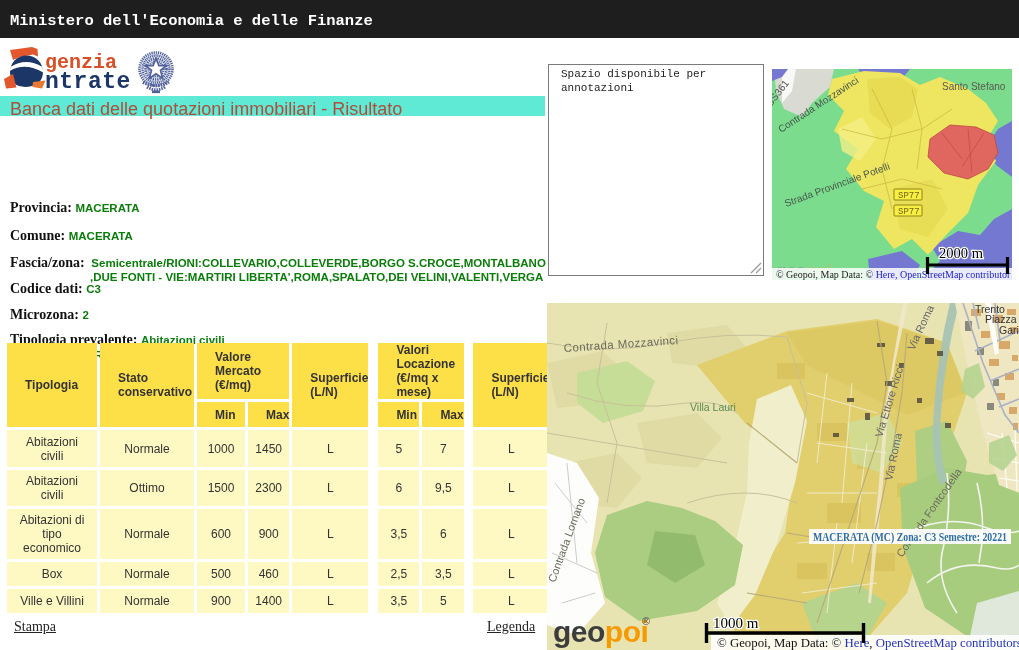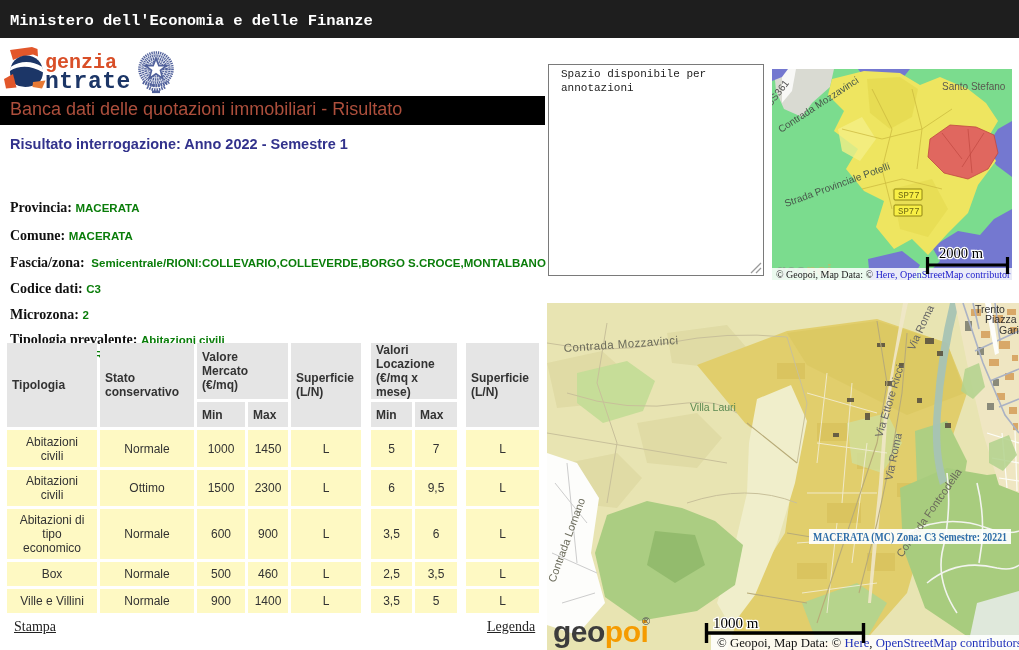--- a/index.html
+++ b/index.html
@@ -1,31 +1,31 @@
 <!DOCTYPE html>
 <html><head>
 <meta charset="utf-8">
 <style>
   html,body{margin:0;padding:0;background:#fff;}
   #page{position:relative;width:1019px;height:650px;overflow:hidden;background:#fff;
         font-family:"Liberation Sans",sans-serif;}
   .topbar{position:absolute;left:0;top:0;width:1019px;height:38px;background:#1e1e1e;}
   .topbar span{position:absolute;left:10px;top:12px;color:#fff;font-family:Liberation Mono, monospace;
         font-weight:bold;font-size:15.5px;}
-  .banner{position:absolute;left:0;top:96px;width:545px;height:29px;background:#000000;}
+  .banner{position:absolute;left:0;top:96px;width:545px;height:20px;background:#5eead4;}
   .banner span{position:absolute;left:10px;top:3px;color:#ad4f3c;font-size:18px;}
   .head2{position:absolute;left:10px;top:136px;color:#32328c;font-weight:bold;font-size:14.5px;}
   .lbl{font-family:"Liberation Serif",serif;font-weight:bold;font-size:14px;color:#111;}
   .grn{color:#0a7d0a;font-weight:bold;font-size:11.5px;}
   .pline{position:absolute;left:10px;white-space:nowrap;margin-top:40px;}
   table{border-collapse:separate;border-spacing:3px;position:absolute;left:4px;top:340px;
         font-size:12px;color:#333;table-layout:fixed;}
   .sp{background:#fff !important;padding:0;}
-  th{background:#e5e5e5;font-size:12px;text-align:left;vertical-align:middle;font-weight:bold;
-        padding:0 0 0 5px;box-sizing:border-box;}
+  th{background:#fde047;font-size:12px;text-align:left;vertical-align:middle;font-weight:bold;
+        padding:0 0 0 18px;box-sizing:border-box;}
   td{background:#fef9c3;text-align:center;vertical-align:middle;padding:4px;box-sizing:border-box;}
   .links a{color:#222;font-family:"Liberation Serif",serif;font-size:14px;}
 </style>
 </head>
 <body>
 <div id="page">
   <div class="topbar">
       <span>Ministero dell'Economia e delle Finanze</span>
     </div>
 
@@ -52,25 +52,25 @@
         <path d="M-13 13 Q0 20 13 13" fill="none" stroke="#51619b" stroke-width="3.6" stroke-dasharray="1.6 1"></path>
         <path d="M-9 18 Q0 23.5 9 18" fill="none" stroke="#51619b" stroke-width="3" stroke-dasharray="1.5 1"></path>
         <rect x="-4" y="21.5" width="8" height="2.6" fill="#51619b"></rect>
       </g>
     </svg>
   </div>
 
   <div class="banner">
       <span>Banca dati delle quotazioni immobiliari - Risultato</span>
     </div>
-  <div class="head2">Risultato interrogazione: Anno 2022 - Semestre 1</div>
 
   <div class="pline" style="top:158px"><span class="lbl">Provincia: </span><span class="grn">MACERATA</span></div>
   <div class="pline" style="top:186px"><span class="lbl">Comune: </span><span class="grn">MACERATA</span></div>
   <div class="pline" style="top:213px"><span class="lbl">Fascia/zona: </span><span class="grn">&nbsp;Semicentrale/RIONI:COLLEVARIO,COLLEVERDE,BORGO S.CROCE,MONTALBANO</span></div>
+  <div class="pline" style="top:227px;left:90px"><span class="grn">,DUE FONTI - VIE:MARTIRI LIBERTA',ROMA,SPALATO,DEI VELINI,VALENTI,VERGA</span></div>
   <div class="pline" style="top:239px"><span class="lbl">Codice dati: </span><span class="grn">C3</span></div>
   <div class="pline" style="top:265px"><span class="lbl">Microzona: </span><span class="grn">2</span></div>
   <div class="pline" style="top:290px"><span class="lbl">Tipologia prevalente: </span><span class="grn">Abitazioni civili</span></div>
   <div class="pline" style="top:305px"><span class="lbl">Destinazione: </span><span class="grn">Residenziale</span></div>
 
   <table>
     <colgroup>
       <col style="width:90px">
         <col style="width:94px">
         <col style="width:48px">

